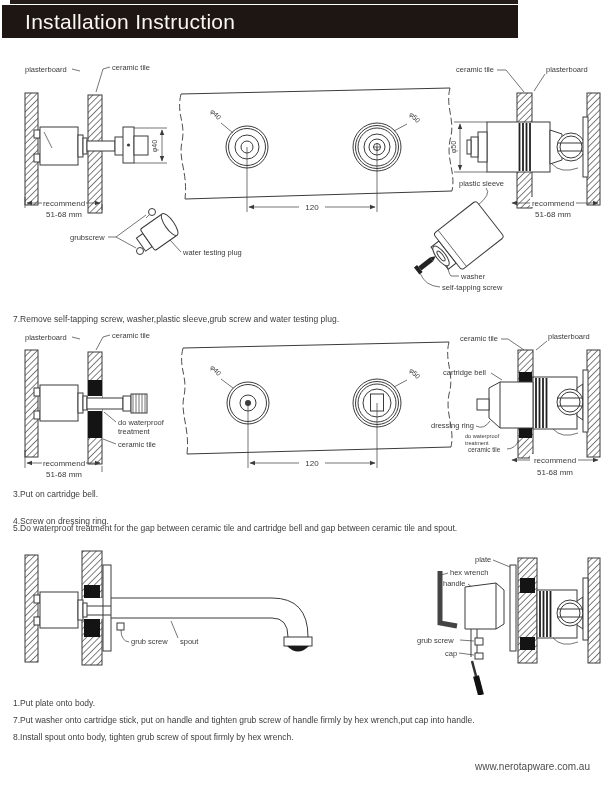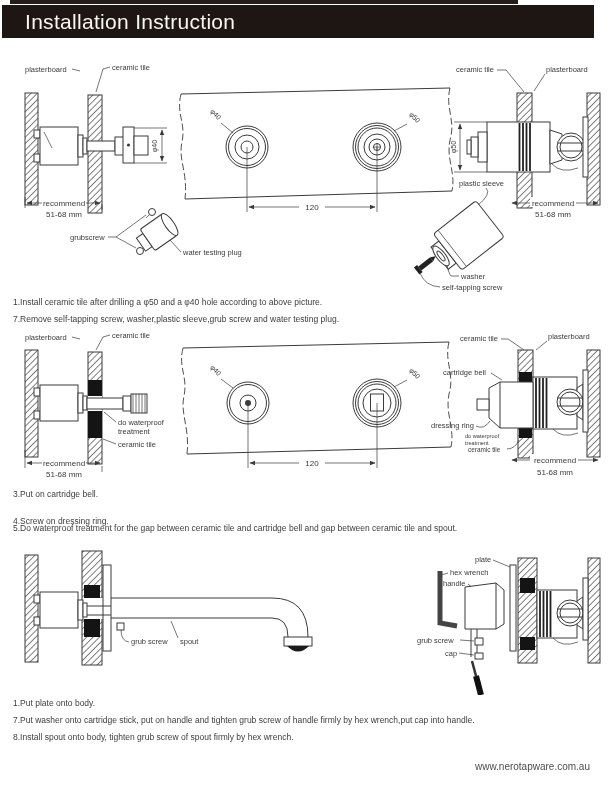--- a/index.html
+++ b/index.html
@@ -1,19 +1,19 @@
 <!DOCTYPE html>
 <html><head>
 <meta charset="utf-8">
 <style>
   html,body{margin:0;padding:0;background:#888;}
   .page{position:relative;width:614px;height:791px;background:#ffffff;overflow:hidden;
         font-family:"Liberation Sans",sans-serif;}
   .scan-strip{position:absolute;top:0;left:10px;width:508px;height:4px;background:#241c18;}
-  .header-bar{position:absolute;top:5px;left:2px;width:592px;height:33px;background:#1e1613;}
+  .header-bar{position:absolute;top:5px;left:2px;width:516px;height:33px;background:#1e1613;}
   .header-bar .title{position:absolute;left:23px;top:0;line-height:33px;color:#faf6f0;
         font-size:21px;letter-spacing:.3px;}
   .steps{position:absolute;left:13px;color:#3d3d3d;font-size:8.5px;white-space:nowrap;}
   .footer{position:absolute;top:761px;right:24px;color:#4d4d4d;font-size:10px;}
   svg.row{position:absolute;left:0;}
   #row1{top:60px;} #row2{top:330px;} #row3{top:545px;}
   svg text{font-family:"Liberation Sans",sans-serif;fill:#3b3b3b;font-size:7.5px;}
   svg .dimtext{font-size:8px;}
   svg .phitext{font-size:7px;}
   svg .tiny{font-size:5.6px;}
@@ -173,21 +173,20 @@
         <path d="M11,-2.5 L16,0 L11,2.5 Z" fill="#222"></path>
       </g>
       <line class="thin" x1="451" y1="216" x2="459" y2="216"></line>
       <path class="thin" d="M447,205 Q449,214 451,216"></path>
       <text x="461" y="219">washer</text>
       <path class="thin" d="M420,213 Q425,226 440,227"></path>
       <text x="442" y="230">self-tapping screw</text>
     </g>
   </svg>
 
-  <div class="steps" style="top:297px">1.Install ceramic tile after drilling a φ50 and a φ40 hole according to above picture.</div>
   <div class="steps" style="top:314px">7.Remove self-tapping screw, washer,plastic sleeve,grub screw and water testing plug.</div>
 
   <svg id="row2" class="row" width="614" height="158" viewBox="0 0 614 158">
 
     <g>
       <text x="25" y="10">plasterboard</text>
       <path class="thin" d="M72,7 L80,9"></path>
       <text x="112" y="8">ceramic tile</text>
       <path class="thin" d="M110,5 L103,7 L96,20"></path>
       <rect class="wall" x="25" y="20" width="13" height="107"></rect>

